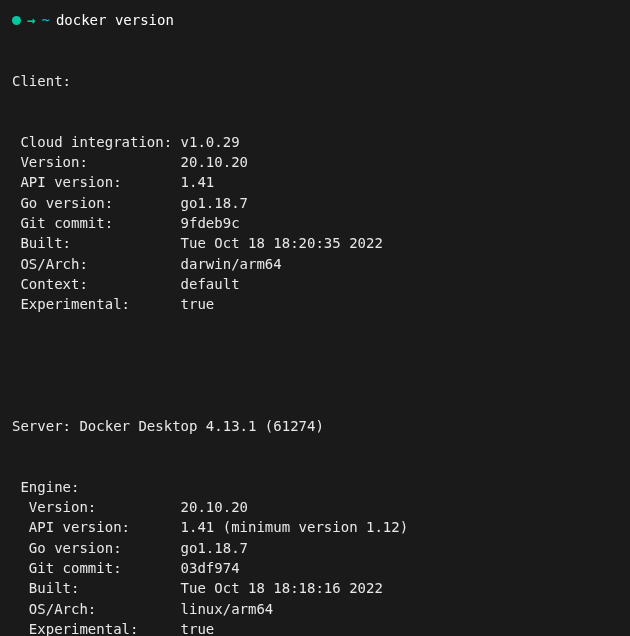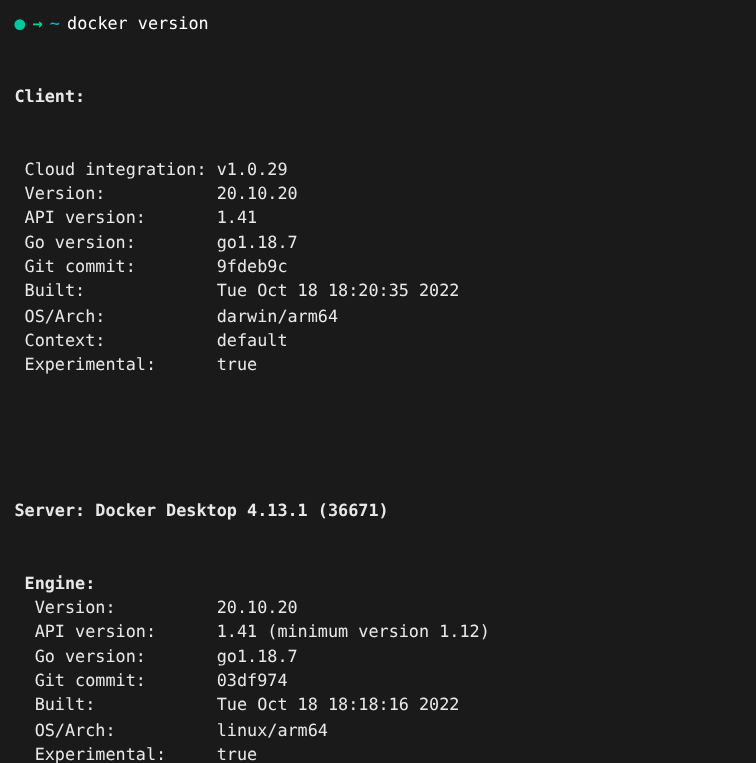--- a/index.html
+++ b/index.html
@@ -48,32 +48,31 @@
       display: flex;
     }
     .label {
       white-space: pre;
     }
     .value {
       white-space: pre;
     }
     .section-header {
       white-space: pre;
-      font-weight: bold;
     }
   </style>
 </head>
 <body>
 
 <div class="prompt-line">
   <span class="dot"></span>
   <span class="arrow">→</span>
   <span class="tilde">~</span>
   <span class="command">docker version</span>
 </div>
 
 <div class="output">
   <div class="section-header">Client:</div>
   <div id="client-rows"><div class="row"><span class="label"> Cloud integration: </span><span class="value">v1.0.29</span></div><div class="row"><span class="label"> Version:           </span><span class="value">20.10.20</span></div><div class="row"><span class="label"> API version:       </span><span class="value">1.41</span></div><div class="row"><span class="label"> Go version:        </span><span class="value">go1.18.7</span></div><div class="row"><span class="label"> Git commit:        </span><span class="value">9fdeb9c</span></div><div class="row"><span class="label"> Built:             </span><span class="value">Tue Oct 18 18:20:35 2022</span></div><div class="row"><span class="label"> OS/Arch:           </span><span class="value">darwin/arm64</span></div><div class="row"><span class="label"> Context:           </span><span class="value">default</span></div><div class="row"><span class="label"> Experimental:      </span><span class="value">true</span></div></div>
   <div>&nbsp;</div>
-  <div class="section-header">Server: Docker Desktop 4.13.1 (36671)</div>
+  <div class="section-header">Server: Docker Desktop 4.13.1 (61274)</div>
   <div id="server-sections"><div class="section-header"> Engine:</div><div class="row"><span class="label">  Version:          </span><span class="value">20.10.20</span></div><div class="row"><span class="label">  API version:      </span><span class="value">1.41 (minimum version 1.12)</span></div><div class="row"><span class="label">  Go version:       </span><span class="value">go1.18.7</span></div><div class="row"><span class="label">  Git commit:       </span><span class="value">03df974</span></div><div class="row"><span class="label">  Built:            </span><span class="value">Tue Oct 18 18:18:16 2022</span></div><div class="row"><span class="label">  OS/Arch:          </span><span class="value">linux/arm64</span></div><div class="row"><span class="label">  Experimental:     </span><span class="value">true</span></div></div>
 </div>
 
 </body></html>

